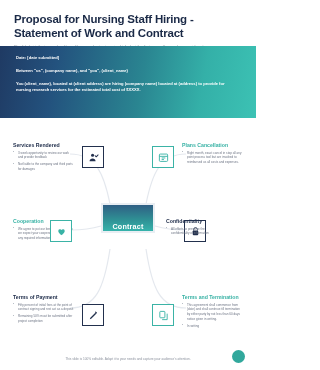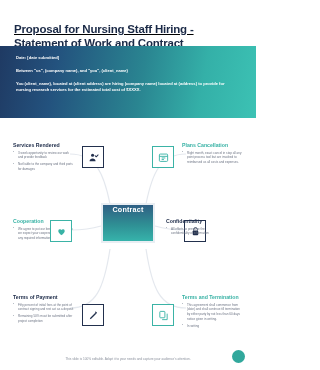--- a/index.html
+++ b/index.html
@@ -6,21 +6,21 @@
   html,body { width:256px; height:370px; }
   body {
     font-family: "Liberation Sans", sans-serif;
     background:#ffffff;
     position:relative;
     overflow:hidden;
   }
   .slide { position:relative; width:256px; height:370px; background:#fff; }
 
   
-  .header { padding:22px 14px 0 14px;text-decoration:underline; }
+  .header { padding:12px 14px 0 14px; }
   .title {
     font-size:11.5px; font-weight:bold; color:#1b2a47;
     line-height:1.25; letter-spacing:-0.2px;
   }
   .subtitle {
     margin-top:4px;
     font-size:3.1px; color:#6d7484; line-height:1.5;
     max-width:222px;
   }
 
@@ -36,24 +36,24 @@
   }
   .banner p.last { margin-bottom:0; }
 
   
   .diagram { position:absolute; left:0; top:118px; width:256px; height:232px; }
 
   .connectors { position:absolute; inset:0; }
 
   
   .contract-node {
-    position:absolute; left:101px; top:85px; width:54px; height:40px;
+    position:absolute; left:101px; top:85px; width:54px; height:30px;
     border:2px solid #e9eef3;
     background:linear-gradient(180deg,#2f5f84 0%,#2f8f94 55%,#36b3ab 100%);
-    display:flex; align-items:flex-start; justify-content:center;
+    display:flex; align-items:flex-end; justify-content:center;
   }
   .contract-node span {
     color:#fff; font-size:7.2px; font-weight:bold; letter-spacing:0.2px;
   }
 
   
   .icon-box {
     position:absolute; width:22px; height:22px;
     display:flex; align-items:center; justify-content:center;
     background:#fff;

